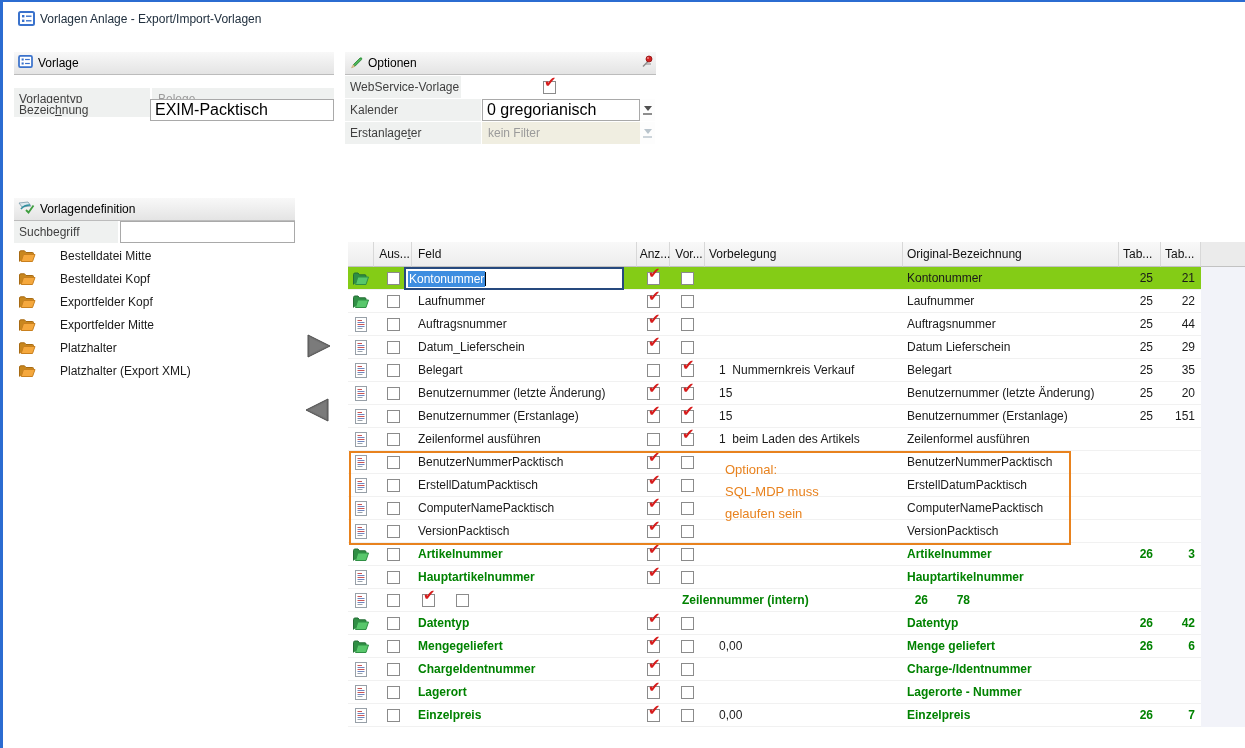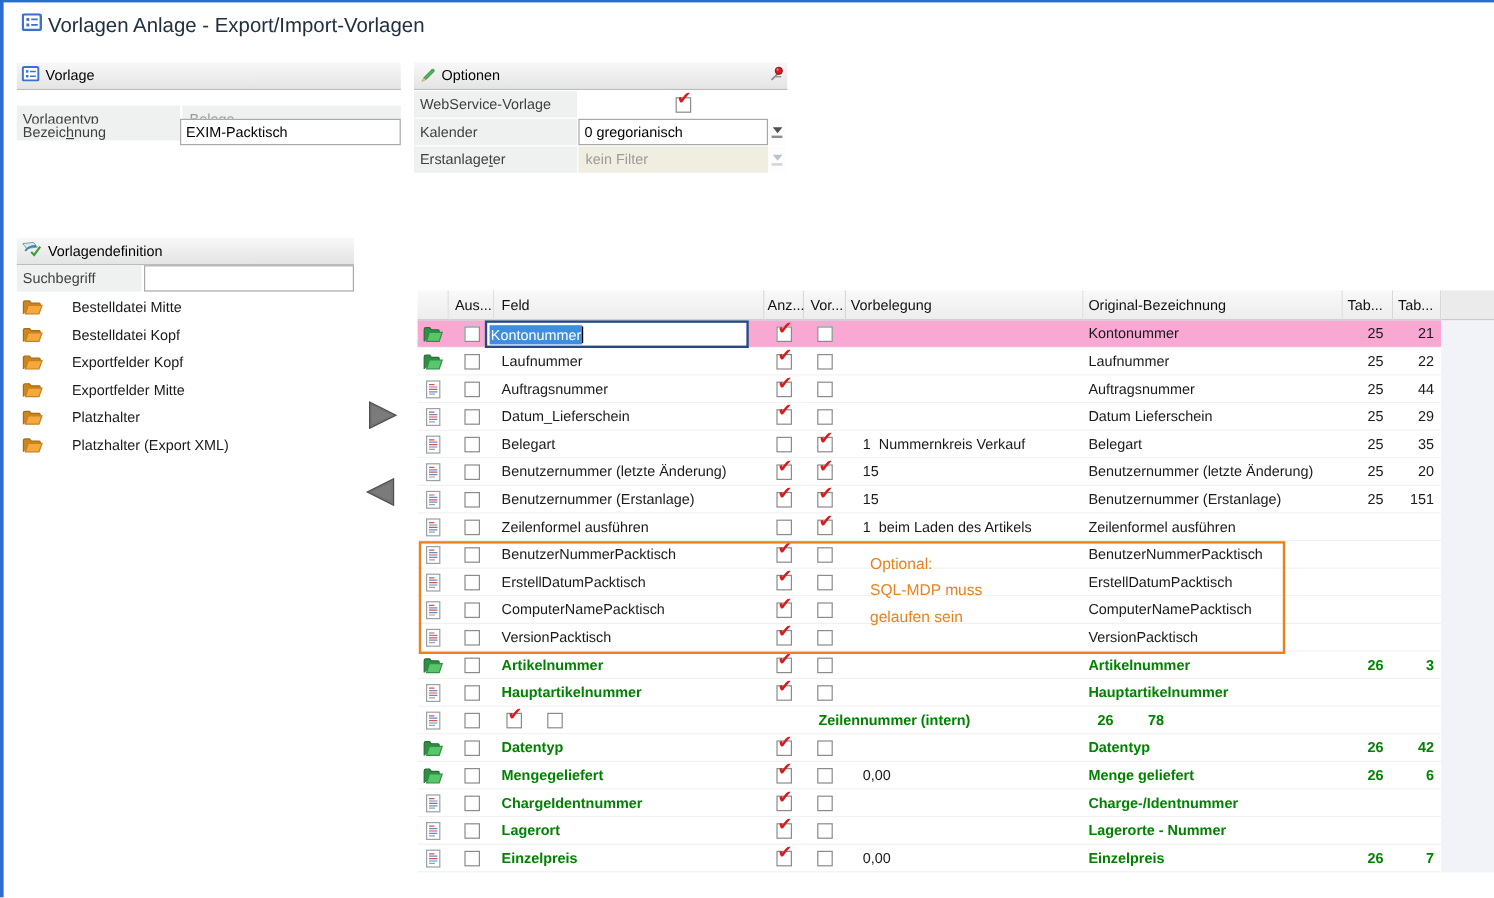--- a/index.html
+++ b/index.html
@@ -8,35 +8,35 @@
     font-family:"Liberation Sans", sans-serif;font-size:12px;color:#1a1a1a;
     position:relative;
   }
   .abs{position:absolute;}
   
   .edge-top{left:0;top:0;width:1245px;height:2px;background:#2b6cd1;}
   .edge-left{left:0;top:0;width:3px;height:748px;background:#2b6cd1;}
 
   
   .title-icon{left:18px;top:11px;}
-  .win-title{left:40px;top:12px;font-size:17px;color:#21303f;}
+  .win-title{left:40px;top:12px;font-size:12px;color:#21303f;}
 
   
   .grp{box-sizing:border-box;}
   .grp-header{height:23px;background:linear-gradient(#f8f8f8,#e4e4e4);
     border-bottom:1px solid #bcbcbc;display:flex;align-items:center;padding-left:4px;box-sizing:border-box;}
   .grp-header .gh-label{margin-left:5px;color:#000;}
   .frow{position:absolute;height:22px;display:flex;}
   .flabel{background:#eff1f0;color:#3f3f3f;display:flex;align-items:center;
     padding-left:5px;box-sizing:border-box;}
   .fval-gray{background:#eff1f0;color:#9b9b9b;display:flex;align-items:center;
     padding-left:6px;box-sizing:border-box;border-left:2px solid #fff;}
   .fval-white{background:#fff;display:flex;align-items:center;box-sizing:border-box;}
   input.txt{box-sizing:border-box;border:1px solid #a9a9a9;height:22px;
-    font-family:"Liberation Sans",sans-serif;font-size:12px;padding:0 4px;color:#000;outline:none;}
+    font-family:"Liberation Sans",sans-serif;font-size:16px;padding:0 4px;color:#000;outline:none;}
   .disabled-val{background:#f0eee1;color:#9b9b9b;display:flex;align-items:center;
     padding-left:6px;box-sizing:border-box;}
   .ddbtn{width:15px;height:22px;background:#fdfdfd;display:flex;flex-direction:column;
     align-items:center;justify-content:center;cursor:default;}
   .dd-tri{width:0;height:0;border-left:4px solid transparent;border-right:4px solid transparent;
     border-top:5px solid #4f4f4f;}
   .dd-bar{width:9px;height:2px;background:#8d8d8d;margin-top:2px;}
   .ddbtn.disabled .dd-tri{border-top-color:#b9c4cc;}
   .ddbtn.disabled .dd-bar{background:#ccd4da;}
 
@@ -51,21 +51,21 @@
   .folder-item .ficon{margin-left:4px;width:18px;display:flex;}
   .folder-item .flab{margin-left:24px;color:#1a1a1a;}
 
   
   .tbl{left:348px;top:242px;}
   .thead{display:flex;height:25px;}
   .th{box-sizing:border-box;border-right:1px solid #d8d8d8;border-bottom:1px solid #c2c2c2;
     background:linear-gradient(#f9f9f9,#ededed);display:flex;align-items:center;
     padding-left:4px;color:#111;flex:none;}
   .trow{display:flex;height:23px;background:#fff;border-bottom:1px solid #f1f1f1;box-sizing:border-box;}
-  .trow.selected{background:#f9a8d4;text-align:center;}
+  .trow.selected{background:#84cc16;text-align:center;}
   .td{display:flex;align-items:center;box-sizing:border-box;flex:none;}
   .c0{width:26px;justify-content:center;}
   .c1{width:38px;justify-content:center;}
   .c2{width:225px;padding-left:6px;position:relative;}
   .c3{width:33px;justify-content:center;}
   .c4{width:35px;justify-content:center;}
   .c5{width:198px;padding-left:14px;white-space:pre;}
   .c6{width:216px;padding-left:4px;}
   .c7{width:42px;justify-content:flex-end;padding-right:8px;}
   .c8{width:40px;justify-content:flex-end;padding-right:6px;}
@@ -145,21 +145,21 @@
     <span style="margin-left:auto;margin-right:3px;">
       <svg width="13" height="14" viewBox="0 0 13 14">
         <line x1="3" y1="11.5" x2="8" y2="6.5" stroke="#8a8a8a" stroke-width="1.4"></line>
         <line x1="6" y1="9" x2="11" y2="9" stroke="#9a9a9a" stroke-width="1.2"></line>
         <circle cx="9" cy="4" r="3" fill="#d42020" stroke="#8c1010" stroke-width="0.8"></circle>
         <circle cx="8" cy="3" r="0.9" fill="#f49090"></circle>
       </svg>
     </span>
   </div>
   <div class="frow" style="left:0;top:24px;width:311px;">
-    <div class="flabel" style="width:136px;">WebService-Vorlage</div>
+    <div class="flabel" style="width:116px;">WebService-Vorlage</div>
     <div class="fval-white" style="width:175px;border-left:2px solid #fff;justify-content:center;">
       <span class="cb checked"></span>
     </div>
   </div>
   <div class="frow" style="left:0;top:47px;width:311px;">
     <div class="flabel" style="width:136px;">Kalender</div>
     <input class="txt" style="width: 158px; margin-left: 1px;" value="0 gregorianisch">
     <div class="ddbtn">
       <span class="dd-tri"></span>
       <span class="dd-bar"></span>

